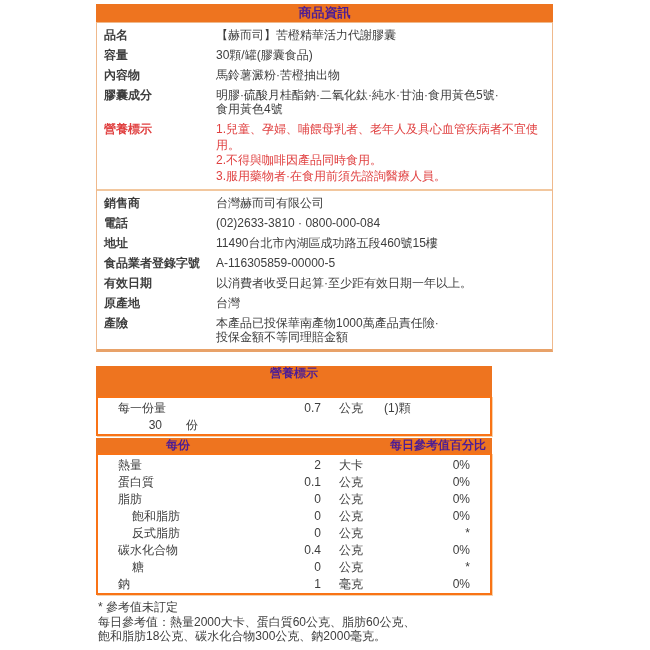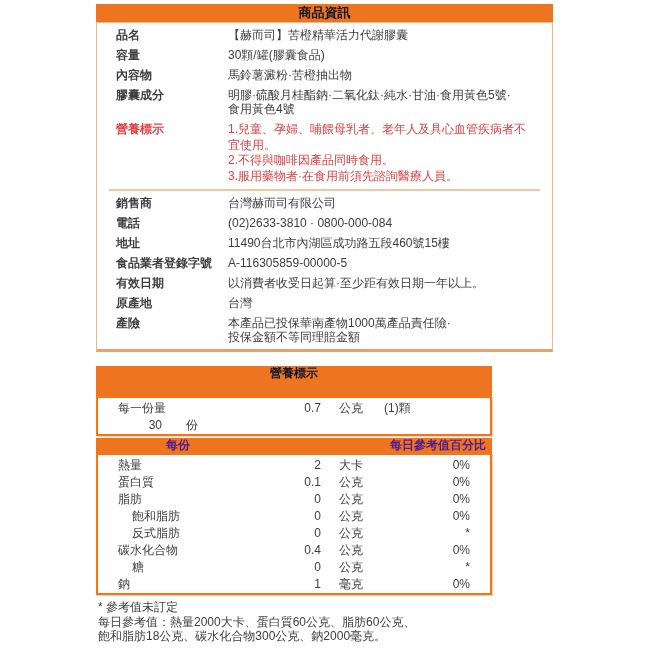--- a/index.html
+++ b/index.html
@@ -1,23 +1,23 @@
 <!DOCTYPE html>
 <html><head>
 <meta charset="utf-8">
 <style>
   html,body{margin:0;padding:0;background:#ffffff;width:650px;height:650px;overflow:hidden;}
   body{font-family:"Liberation Sans","DejaVu Sans",sans-serif;color:#3d3d3d;font-size:12px;}
   .page{padding-top:4px;padding-left:96px;}
   .sec-top{width:457px;}
   .sec-narrow{width:396px;}
-  .bar{background:#ee741f;color:#0f172a;font-weight:bold;text-align:center;height:18px;line-height:18px;font-size:13px;}
+  .bar{background:#ee741f;color:#4c1d95;font-weight:bold;text-align:center;height:18px;line-height:18px;font-size:13px;}
   .bar.small{height:30px;line-height:14px;font-size:12px;}
   
-  .info-box{border:1px solid #efb98c;border-bottom:3px solid #e8a269;background:#fff;padding:2px 12px;}
+  .info-box{border:1px solid #efb98c;border-bottom:3px solid #e8a269;background:#fff;padding:2px 0;}
   .i-row{display:flex;padding:3px 0;}
   .i-label{box-sizing:border-box;width:119px;padding-left:7px;flex:none;font-weight:bold;line-height:14px;}
   .i-value{flex:1;line-height:14px;padding-right:6px;}
   .lines{white-space:pre-line;}
   .red{color:#e04040;}
   .red-lines{line-height:15.5px;}
   .divider{border-top:2px solid #f2c79e;margin:2px 0;}
   
   .nut-box{border:2px solid #f97316;background:#fff;box-shadow:1px 1px 0 #f5d3ae;padding:1px 12px;}
   .n-row{display:flex;align-items:baseline;padding:1.5px 0;line-height:14px;}

